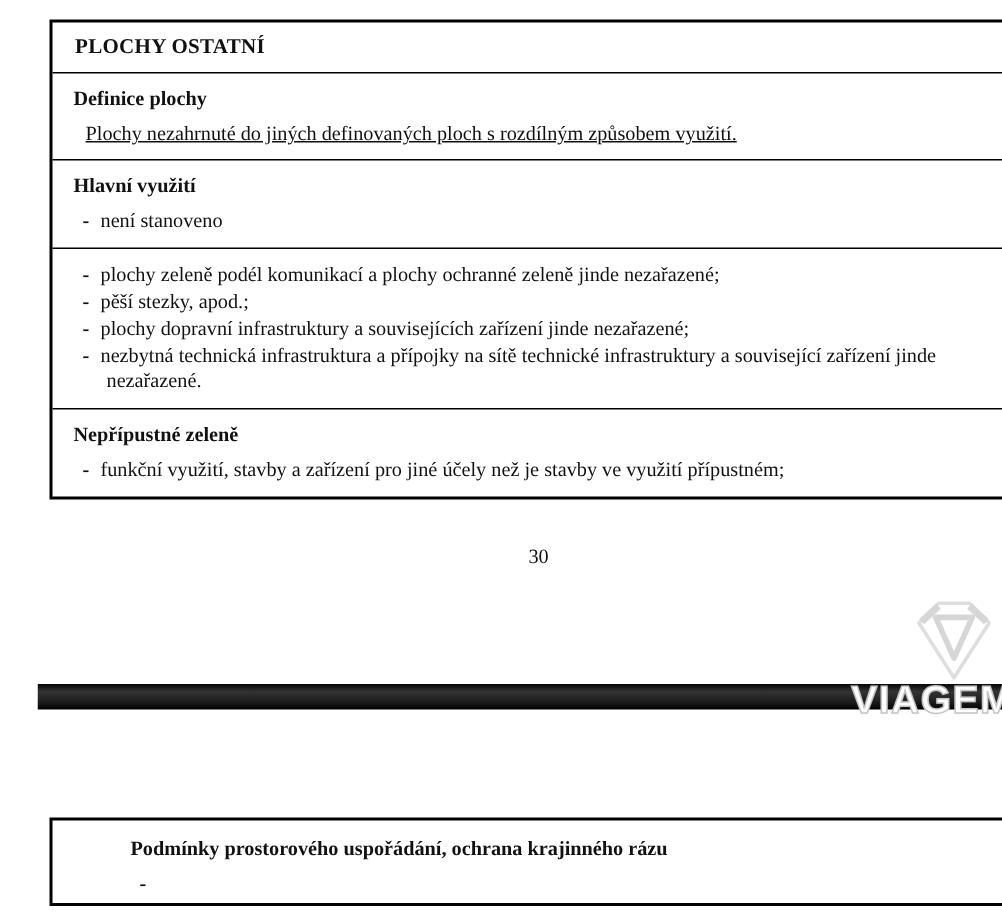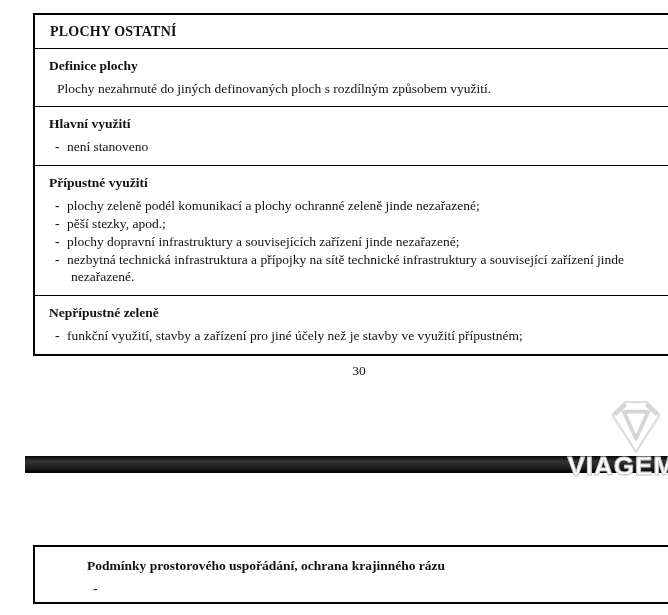--- a/index.html
+++ b/index.html
@@ -49,20 +49,21 @@
     font-size:13.5px;
     line-height:17px;
   }
   .bottom-table .section{border-top:none;padding-top:10px;}
   .section-heading{
     font-weight:bold;
     margin:0 0 6px 0;
   }
   .section-paragraph{
     margin:0 0 0 8px;
+    text-decoration:underline;
   }
   .item{
     position:relative;
     margin:0 0 1px 4px;
     padding-left:18px;
     text-indent:-4px;
   }
   .item .dash{
     position:absolute;
     left:2px;top:0;
@@ -119,21 +120,20 @@
 
     <div class="section">
       <div class="section-heading">Hlavní využití</div>
       <div class="item">
         <span class="dash">-</span>
         <span>není stanoveno</span>
       </div>
     </div>
 
     <div class="section">
-      <div class="section-heading">Přípustné využití</div>
       <div class="item">
         <span class="dash">-</span>
         <span>plochy zeleně podél komunikací a plochy ochranné zeleně jinde nezařazené;</span>
       </div>
       <div class="item">
         <span class="dash">-</span>
         <span>pěší stezky, apod.;</span>
       </div>
       <div class="item">
         <span class="dash">-</span>

